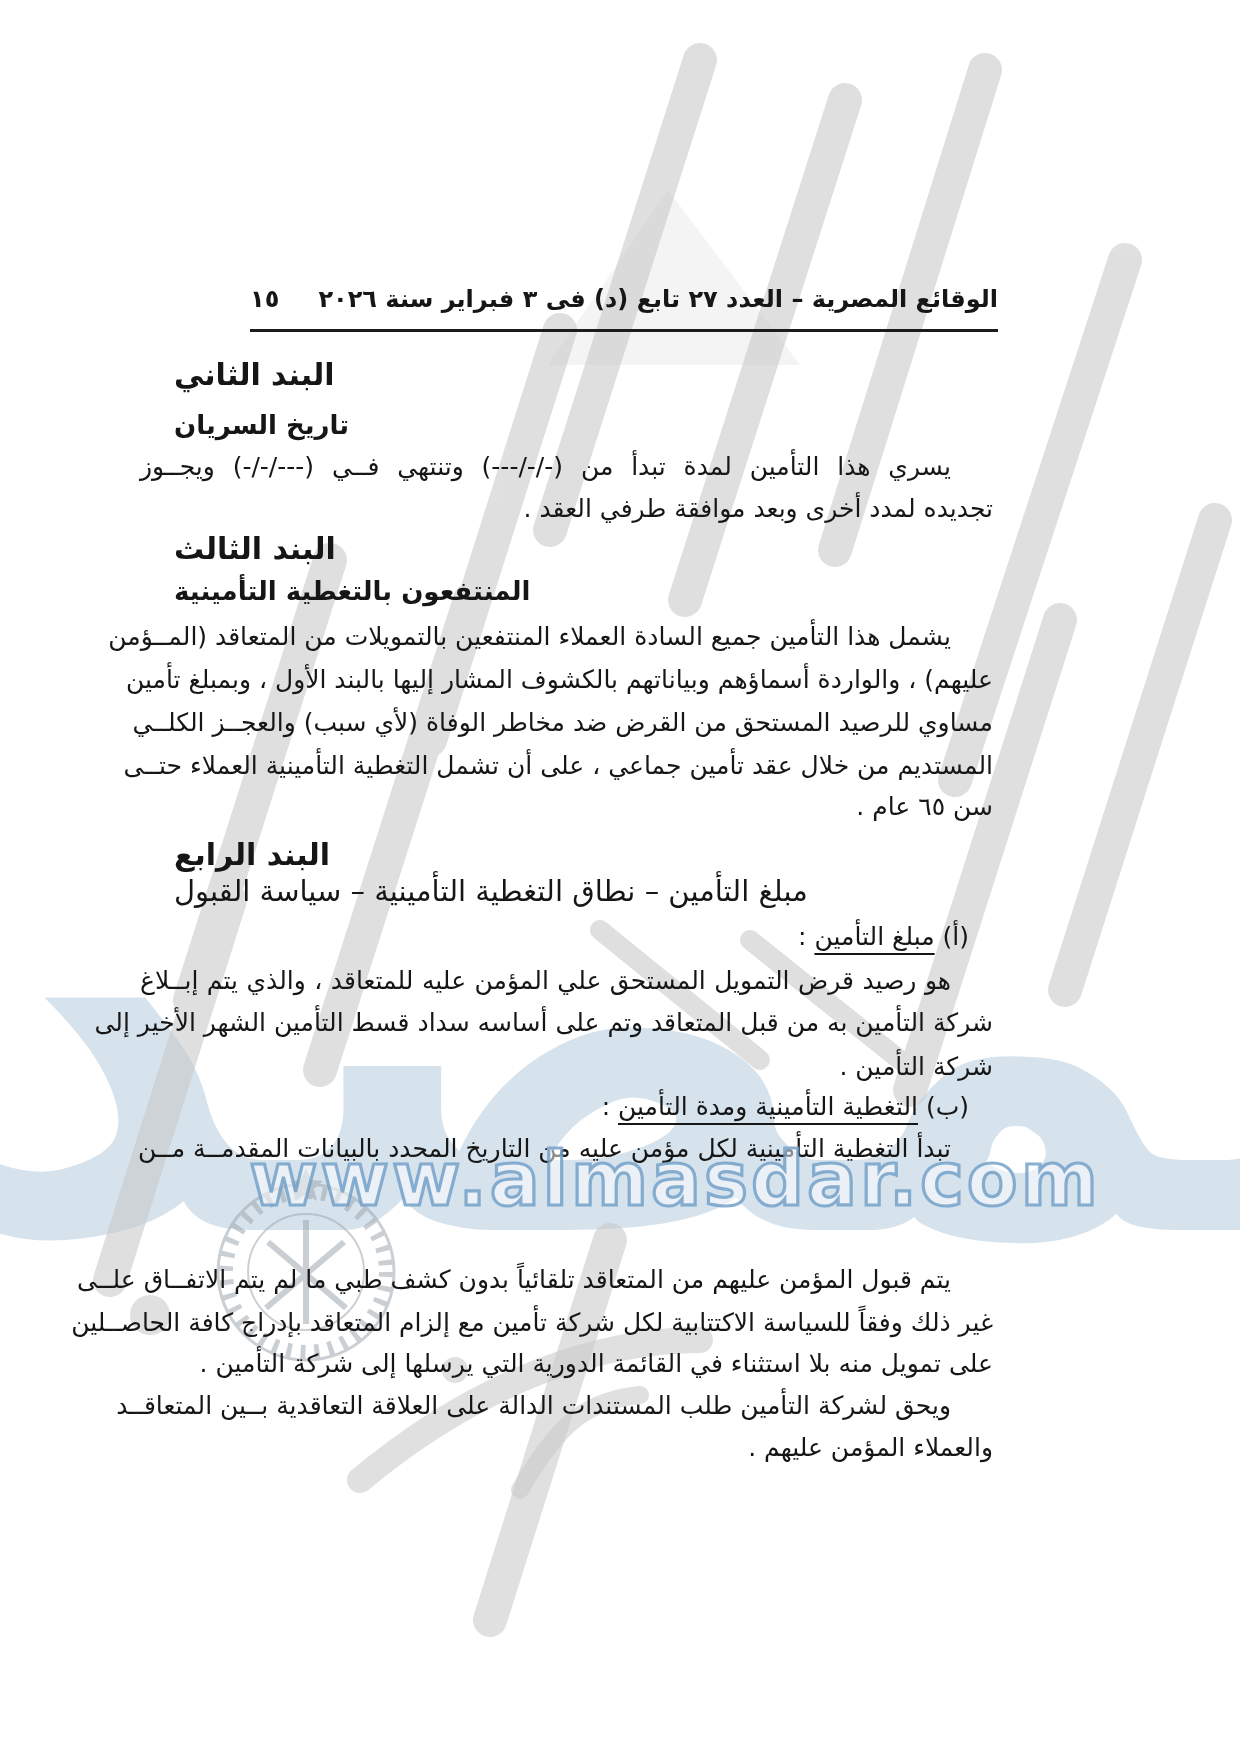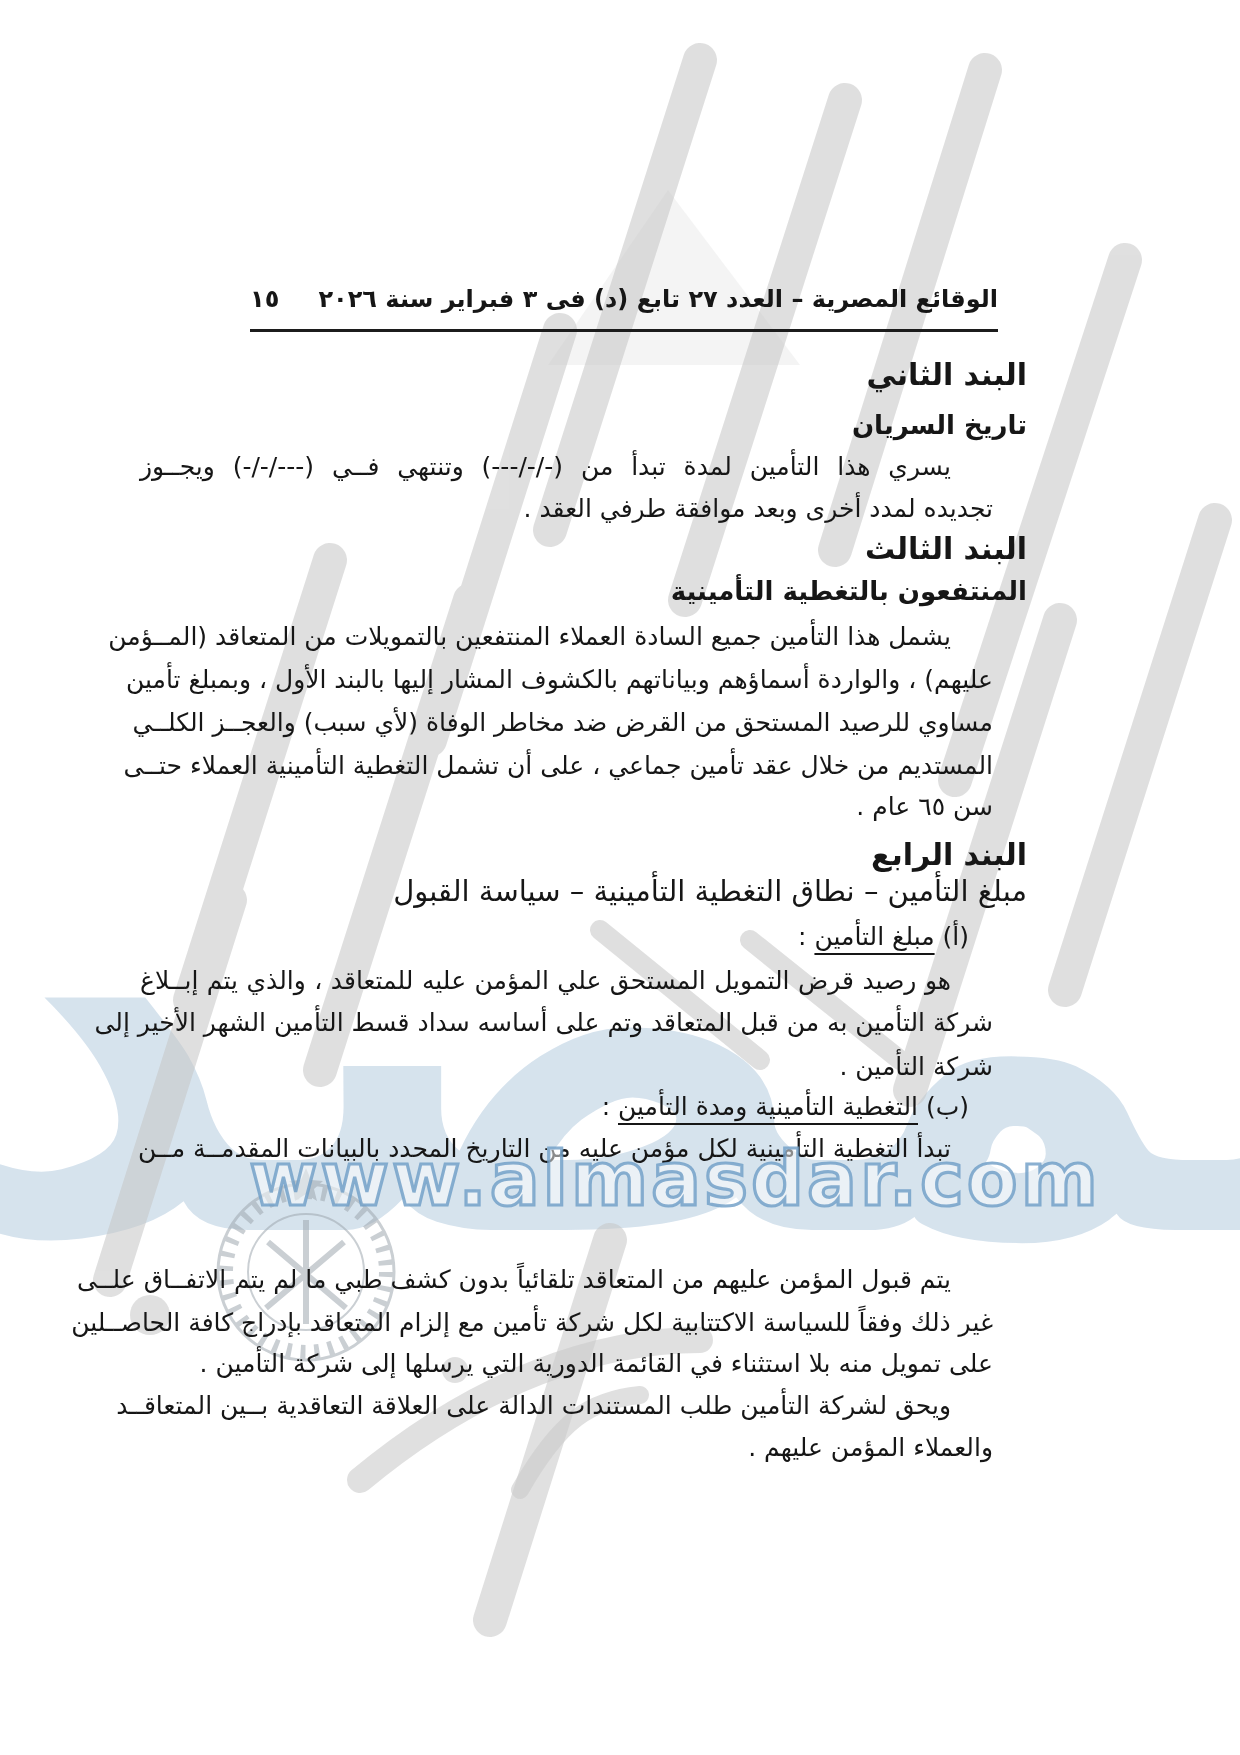--- a/index.html
+++ b/index.html
@@ -23,21 +23,21 @@
   }
   .rule{position:absolute;left:250px;top:329px;width:748px;height:3px;background:#1c1c1c;}
 
   .ln{
     position:absolute;left:140px;width:853px;height:42px;line-height:42px;
     font-size:25px;white-space:nowrap;
   }
   .just{text-align:justify;text-align-last:justify;}
   .start{text-align:right;}
   .ind{padding-right:42px;box-sizing:border-box;}
-  .center{text-align:right;left:174px;}
+  .center{text-align:left;left:174px;}
   .h1{font-weight:bold;font-size:30px;height:46px;line-height:46px;}
   .h2{font-weight:bold;font-size:26px;}
   .h2r{font-size:29px;}
   .item{padding-right:24px;box-sizing:border-box;}
   .item .utitle{text-decoration:underline;text-underline-offset:8px;text-decoration-thickness:1.5px;}
   .dateph{unicode-bidi:embed;}
 </style>
 </head>
 <body>
 

